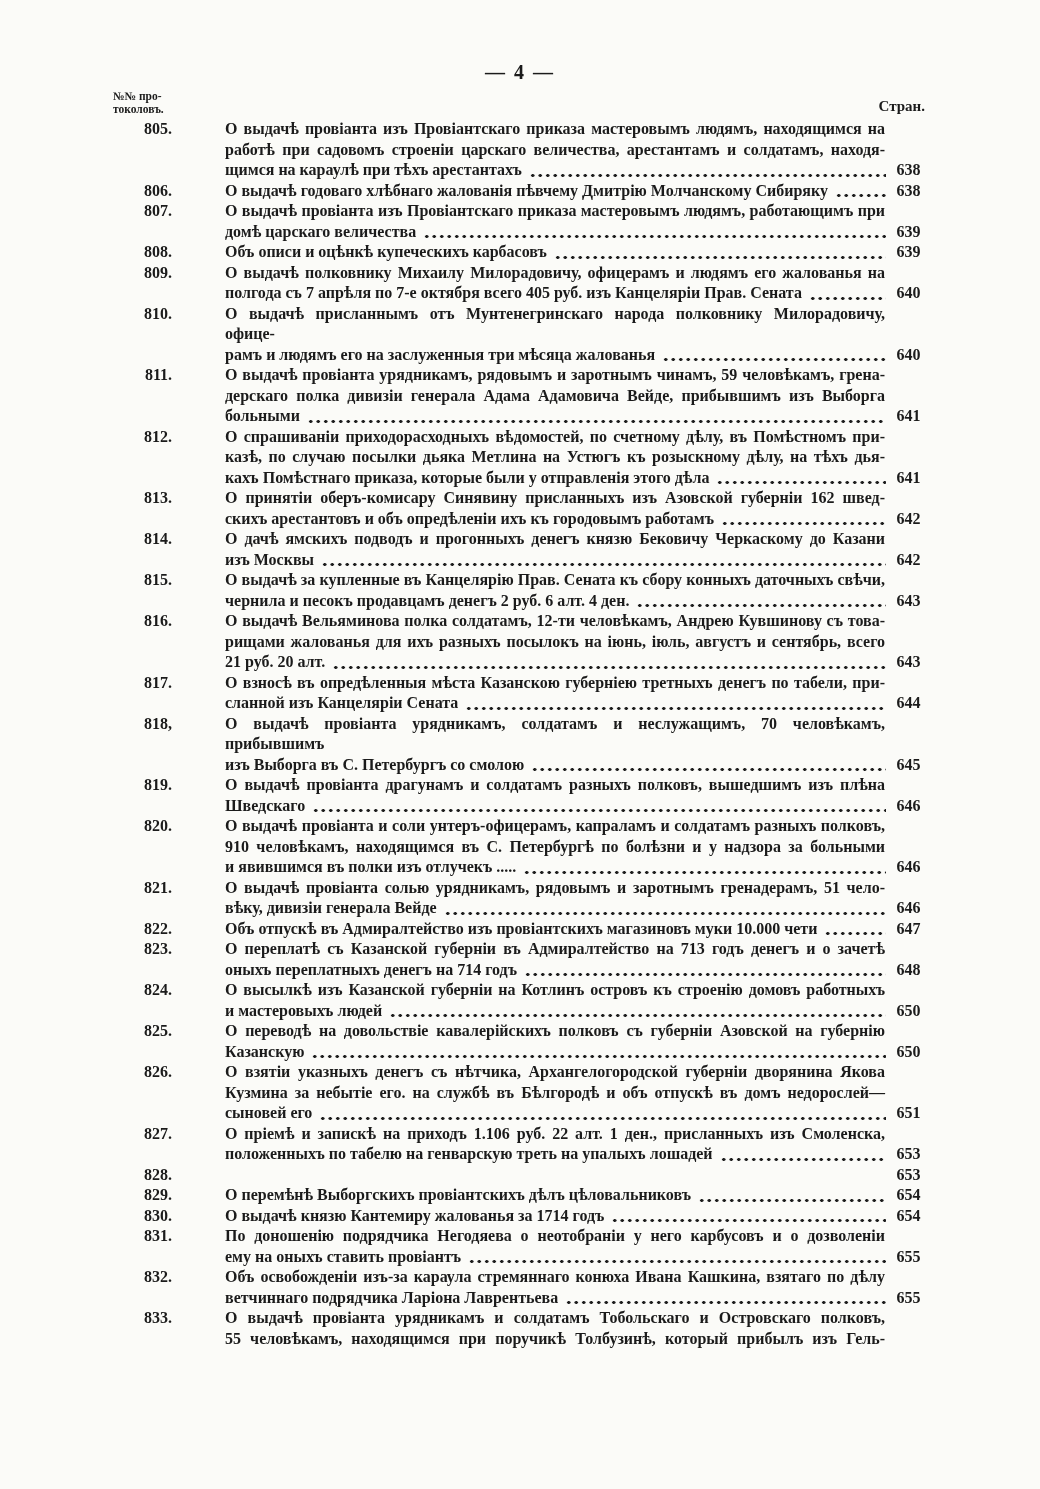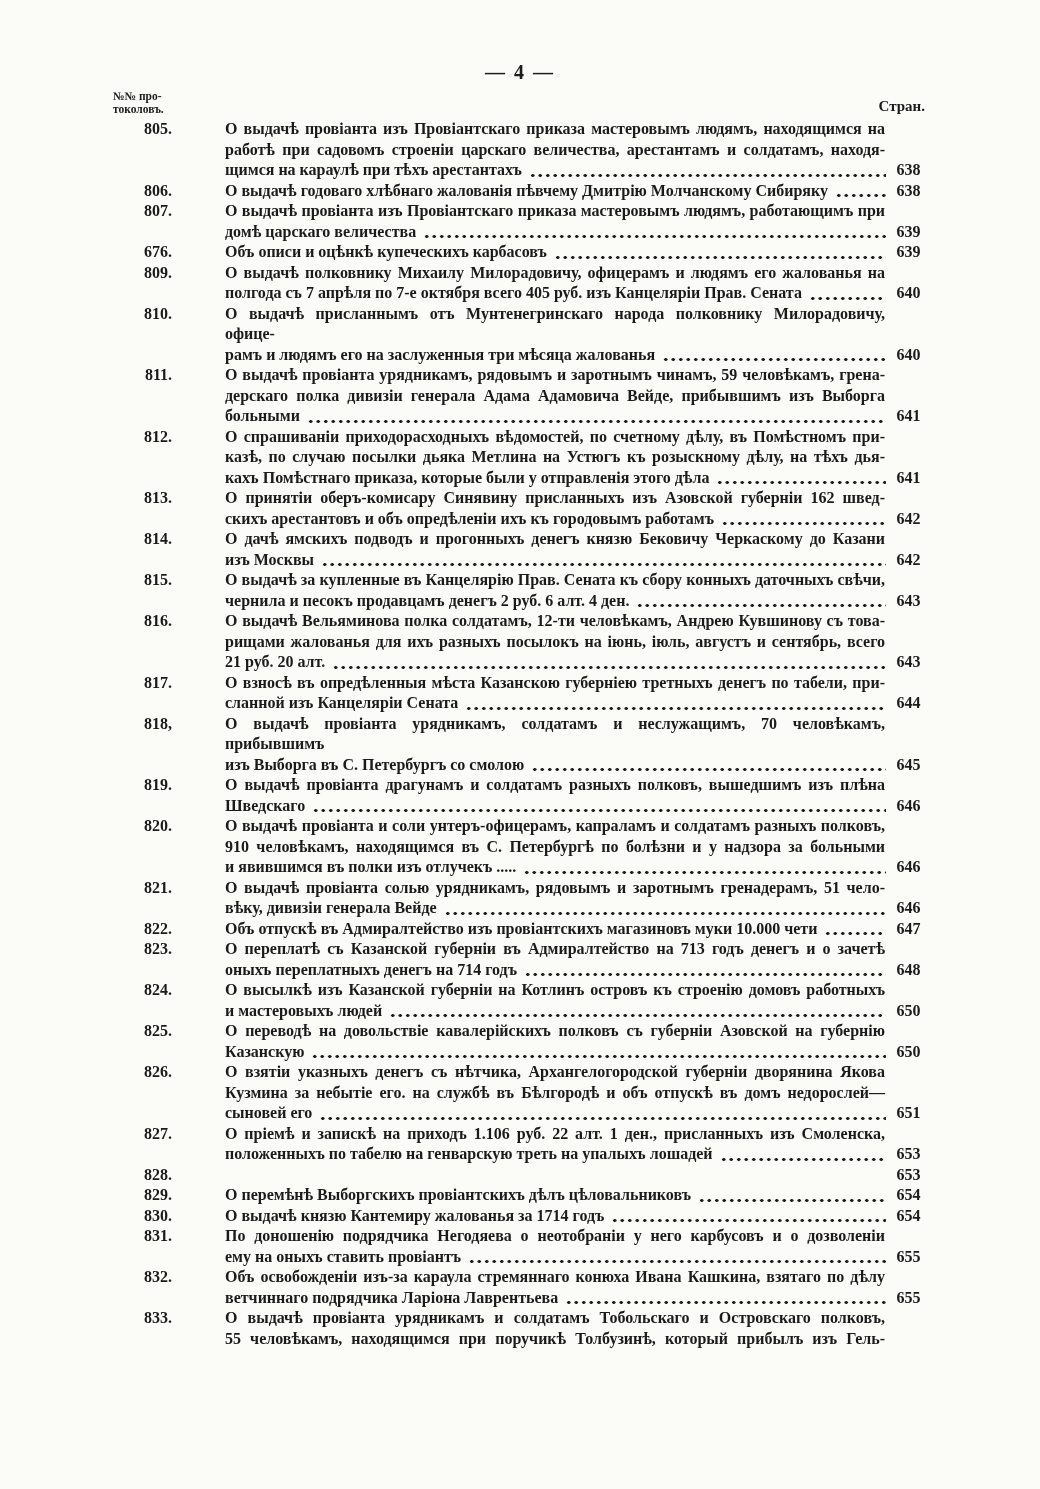--- a/index.html
+++ b/index.html
@@ -130,21 +130,21 @@
           <div class="entry-body">
             <div class="line">О выдачѣ провіанта изъ Провіантскаго приказа мастеровымъ людямъ, работающимъ при</div>
             <div class="line-final">
               <span class="ltext">домѣ царскаго величества</span>
               <span class="leader"></span>
               <span class="pagenum">639</span>
             </div>
           </div>
         </div>
         <div class="entry">
-          <span class="entry-num">676.</span>
+          <span class="entry-num">808.</span>
           <div class="entry-body">
             <div class="line-final">
               <span class="ltext">Объ описи и оцѣнкѣ купеческихъ карбасовъ</span>
               <span class="leader"></span>
               <span class="pagenum">639</span>
             </div>
           </div>
         </div>
         <div class="entry">
           <span class="entry-num">809.</span>

